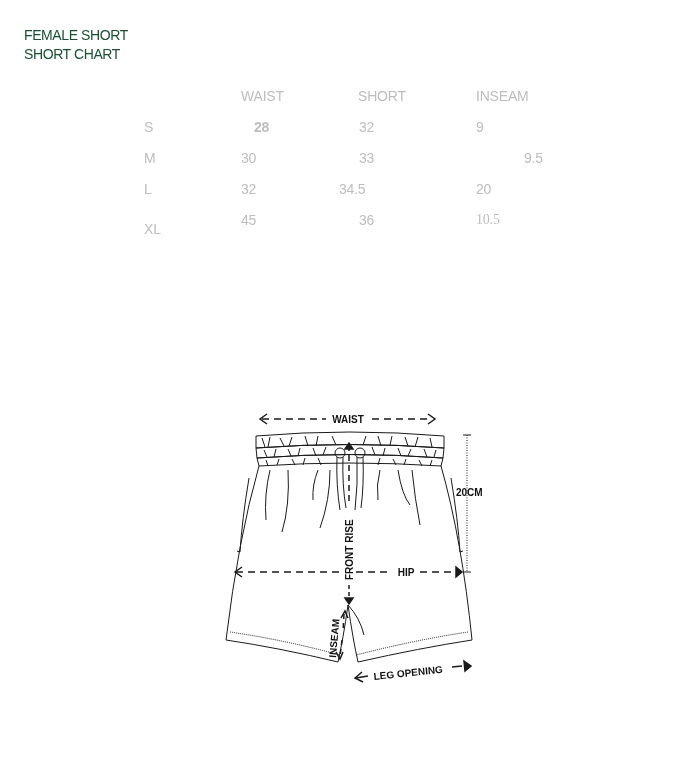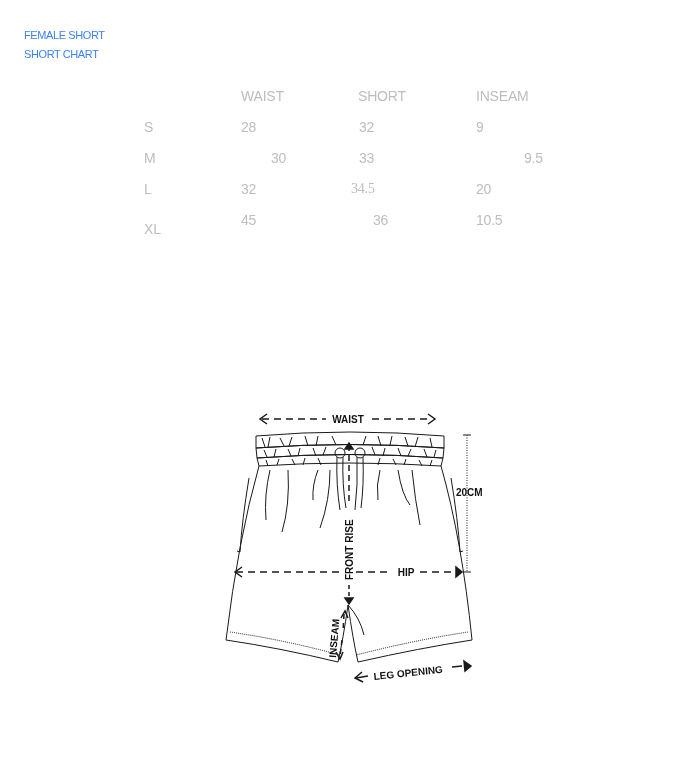--- a/index.html
+++ b/index.html
@@ -1,54 +1,54 @@
 <!DOCTYPE html>
 <html><head>
   <meta charset="utf-8">
   <style>
     html, body { margin:0; padding:0; background:#ffffff; }
     body { width:690px; height:763px; position:relative; overflow:hidden; font-family:"Liberation Sans", sans-serif; }
-    .title { position:absolute; left:24px; top:26px; font-size:11px; line-height:19px; color:#3b82f6; letter-spacing:-0.4px; }
+    .title { position:absolute; left:24px; top:26px; font-size:14px; line-height:19px; color:#14532d; letter-spacing:-0.4px; }
     .title div { white-space:nowrap; }
     .tbl { position:absolute; left:0; top:0; }
     .cell { position:absolute; font-size:14px; color:#bdbdbd; letter-spacing:-0.2px; white-space:nowrap; }
     .diagram { position:absolute; left:0; top:0; width:690px; height:763px; }
   </style>
 </head>
 <body>
 
 <div class="title">
   <div>FEMALE SHORT</div>
   <div>SHORT CHART</div>
 </div>
 
 <div class="tbl">
   <span class="cell" style="left:241px;top:88px;">WAIST</span>
   <span class="cell" style="left:358px;top:88px;">SHORT</span>
   <span class="cell" style="left:476px;top:88px;">INSEAM</span>
 
   <span class="cell" style="left:144px;top:119px;">S</span>
-  <span class="cell" style="left:241px;top:119px;">28</span>
+  <span class="cell" style="left:254px;top:119px;font-weight:bold;">28</span>
   <span class="cell" style="left:359px;top:119px;">32</span>
   <span class="cell" style="left:476px;top:119px;">9</span>
 
   <span class="cell" style="left:144px;top:150px;">M</span>
-  <span class="cell" style="left:241px;top:150px;margin-left:30px;">30</span>
+  <span class="cell" style="left:241px;top:150px;">30</span>
   <span class="cell" style="left:359px;top:150px;">33</span>
   <span class="cell" style="left:476px;top:150px;margin-left:48px;">9.5</span>
 
   <span class="cell" style="left:144px;top:181px;">L</span>
   <span class="cell" style="left:241px;top:181px;">32</span>
-  <span class="cell" style="left:351px;top:181px;font-family:Liberation Serif, serif;">34.5</span>
+  <span class="cell" style="left:339px;top:181px;">34.5</span>
   <span class="cell" style="left:476px;top:181px;">20</span>
 
   <span class="cell" style="left:144px;top:221px;">XL</span>
   <span class="cell" style="left:241px;top:212px;">45</span>
-  <span class="cell" style="left:373px;top:212px;">36</span>
-  <span class="cell" style="left:476px;top:212px;">10.5</span>
+  <span class="cell" style="left:359px;top:212px;">36</span>
+  <span class="cell" style="left:476px;top:212px;font-family:Liberation Serif, serif;">10.5</span>
 </div>
 
 <svg class="diagram" viewBox="0 0 690 763">
   <g fill="none" stroke="#1a1a1a" stroke-width="1">
 
     <path d="M256 436 Q350 428 444 436 L444 448 Q350 441 256 448 Z"></path>
     <path d="M256 448 Q350 441 444 448 L443 458 Q350 451 257 458 Z"></path>
     <path d="M257 458 Q350 451 443 458 L441 466 Q350 460 259 466 Z"></path>
 
     <path d="M262 438 l3 9 M270 437 l-2 10 M280 438 l4 8 M292 437 l-3 9 M305 436 l3 10 M318 436 l-2 10 M332 436 l4 9 M366 436 l-3 9 M378 436 l3 10 M392 436 l-2 9 M405 437 l3 9 M418 437 l-3 10 M430 438 l2 9"></path>

